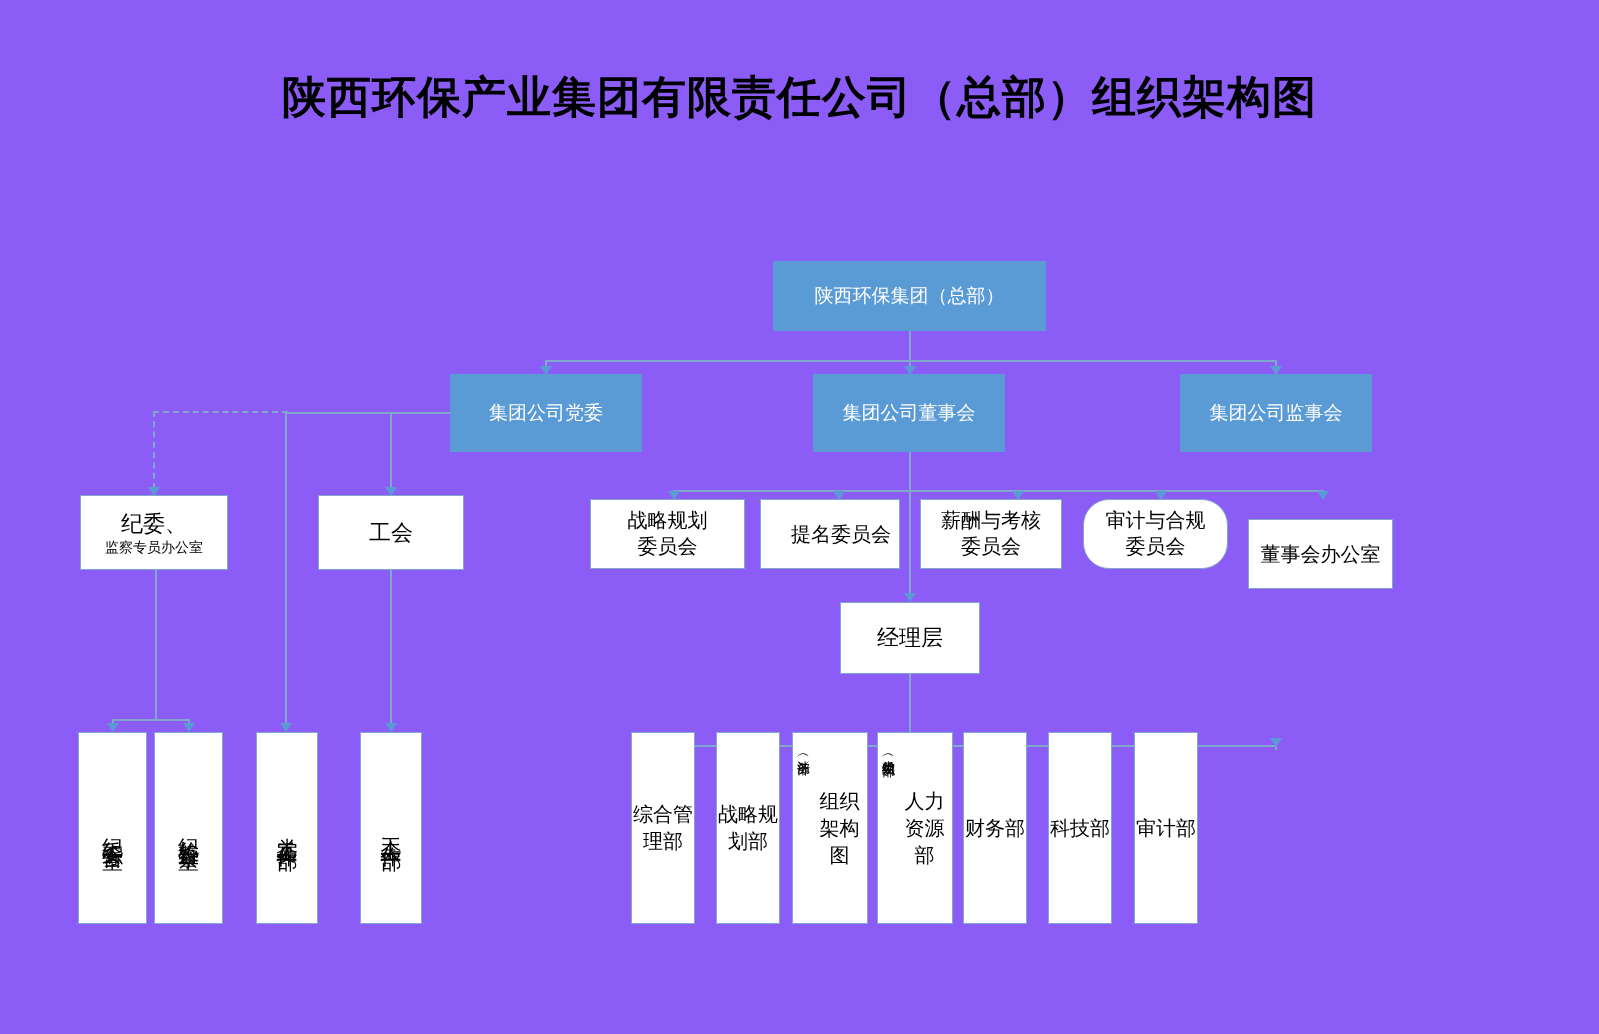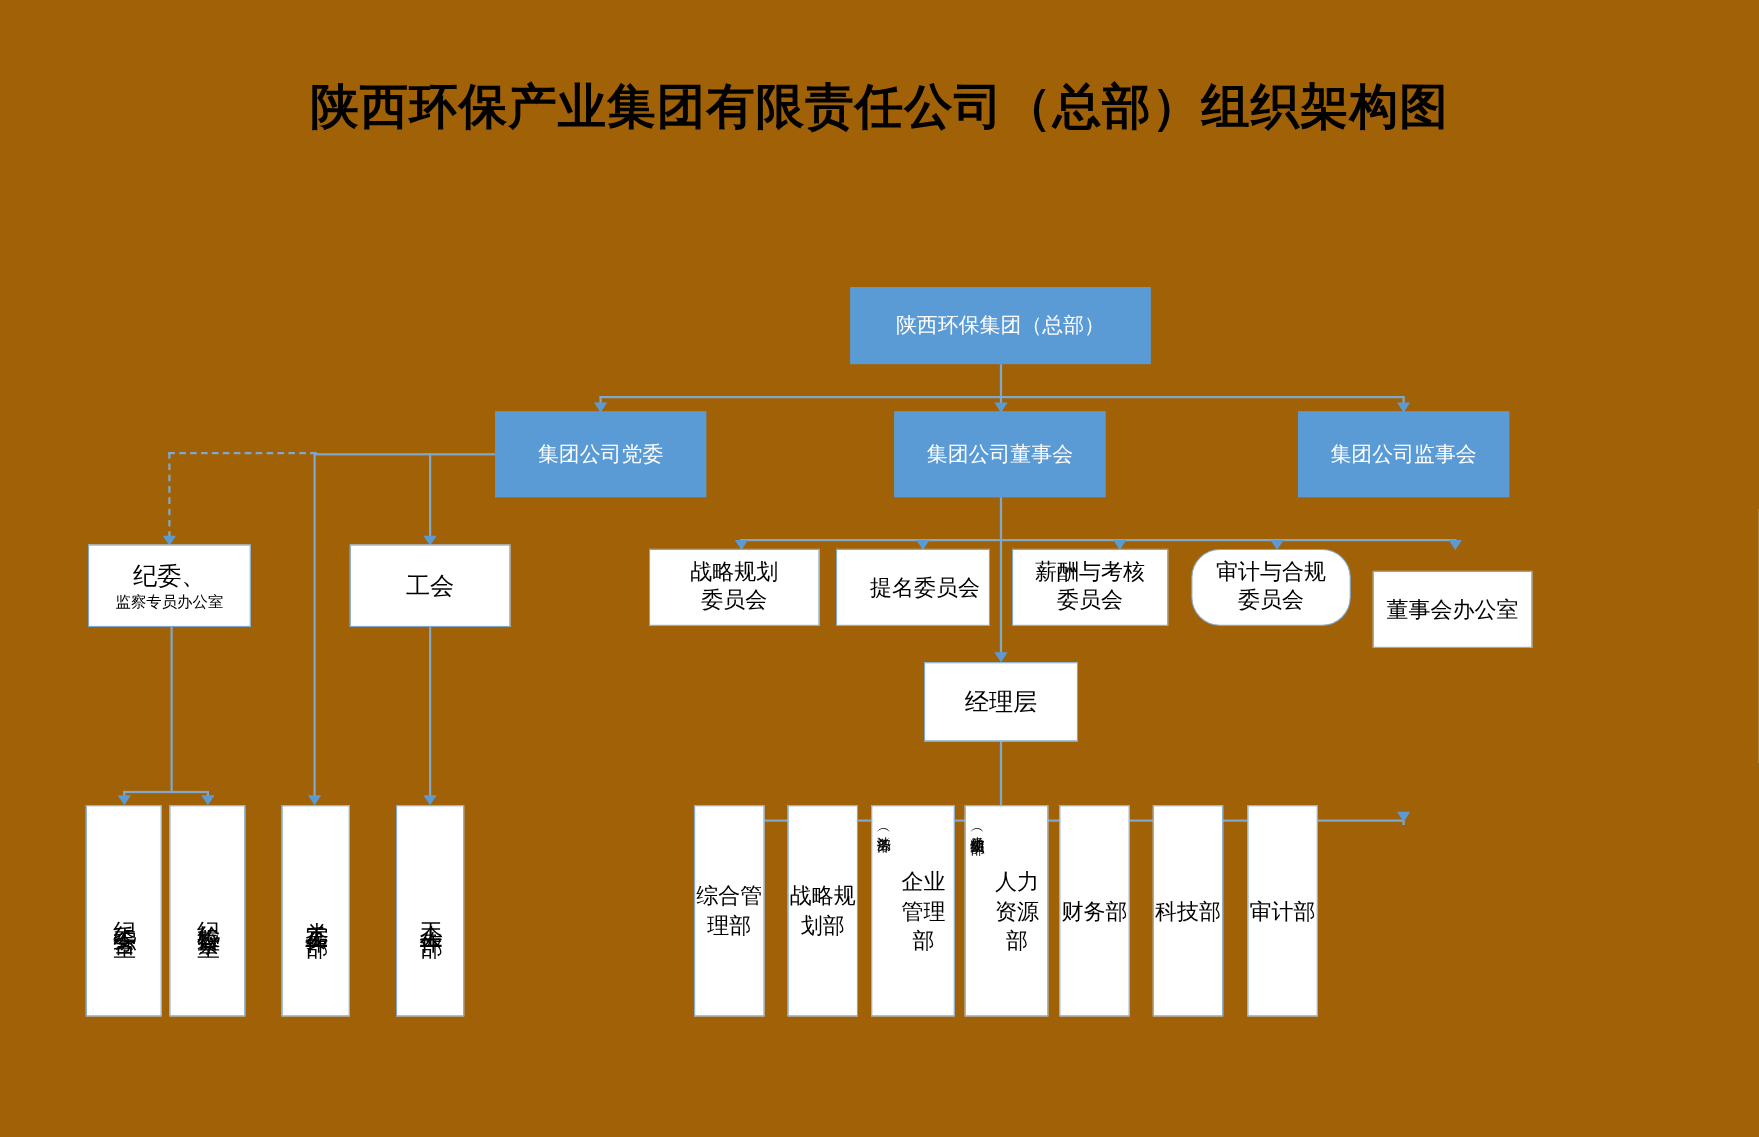--- a/index.html
+++ b/index.html
@@ -7,21 +7,21 @@
     padding: 0;
     background: #ffffff;
   }
   body {
     font-family: "Liberation Sans", "DejaVu Sans", sans-serif;
   }
   #canvas {
     position: relative;
     width: 1599px;
     height: 1034px;
-    background: #a16207;
+    background: #8b5cf6;
     overflow: hidden;
   }
   #title {
     position: absolute;
     left: 0;
     top: 68px;
     width: 1599px;
     text-align: center;
     font-family: "Liberation Serif", "DejaVu Serif", serif;
     font-weight: bold;
@@ -252,21 +252,21 @@
       <span class="vmain">综合管理部</span>
     </span>
   </div>
   <div class="node plain" style="left:716px; top:732px; width:64px; height:192px;">
     <span class="vwrap">
       <span class="vmain">战略规划部</span>
     </span>
   </div>
   <div class="node plain" style="left:792px; top:732px; width:76px; height:192px;">
     <span class="vwrap">
-      <span class="vmain">企业管理部</span>
+      <span class="vmain">组织架构图</span>
       <span class="vsub">（法务部）</span>
     </span>
   </div>
   <div class="node plain" style="left:877px; top:732px; width:76px; height:192px;">
     <span class="vwrap">
       <span class="vmain">人力资源部</span>
       <span class="vsub">（党委组织部）</span>
     </span>
   </div>
   <div class="node plain" style="left:963px; top:732px; width:64px; height:192px;">

